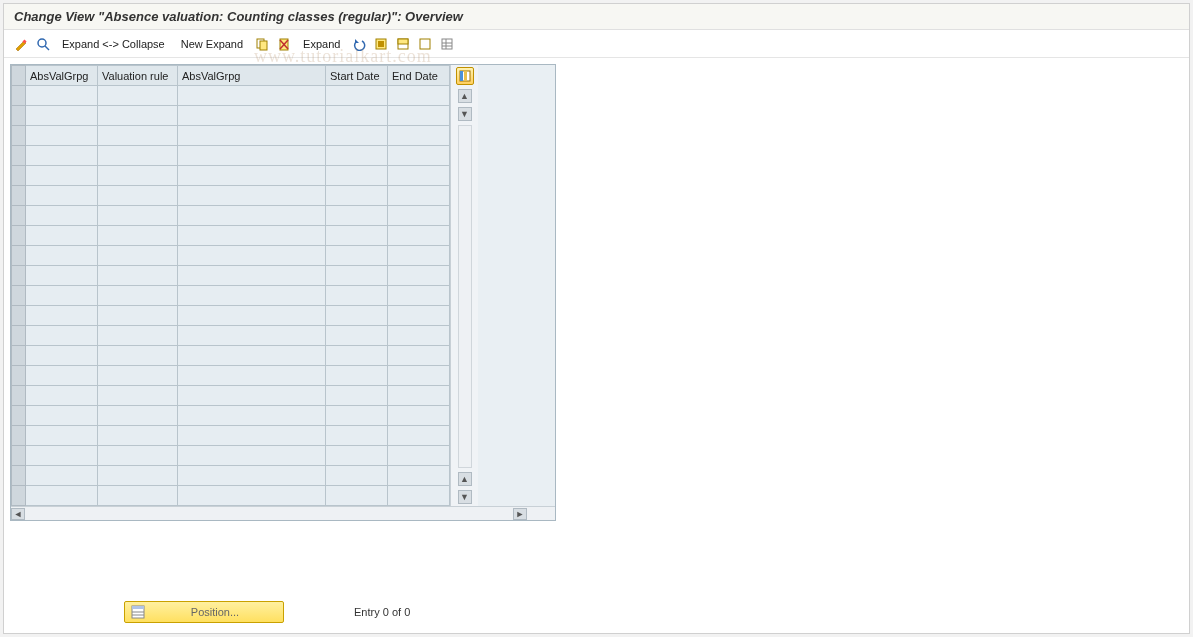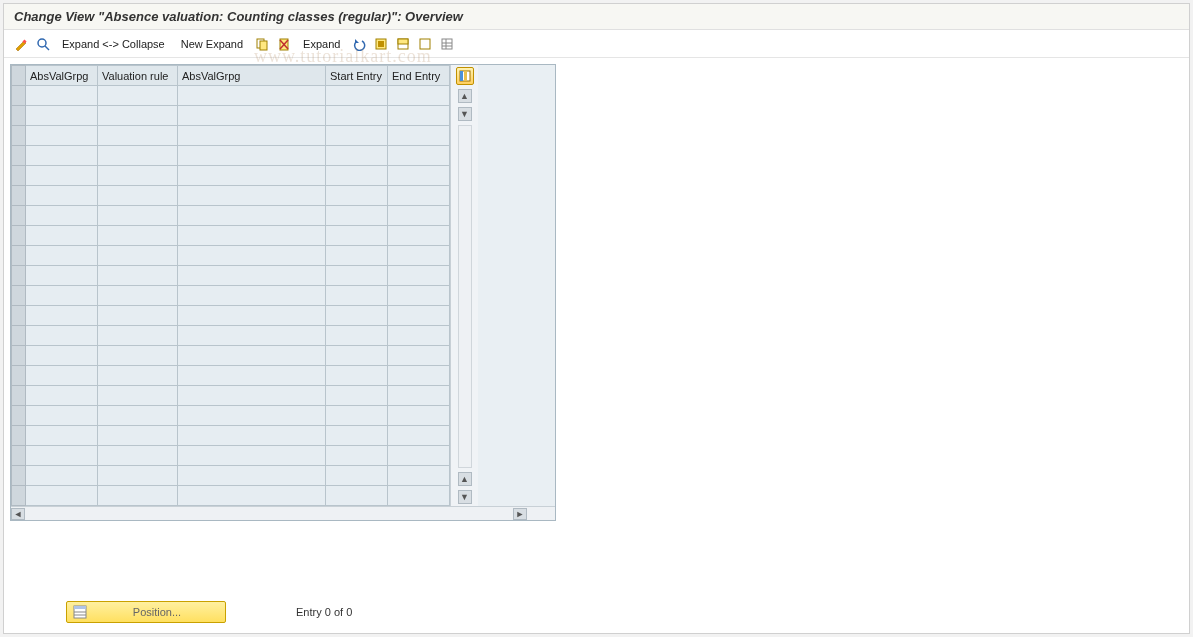--- a/index.html
+++ b/index.html
@@ -26,21 +26,21 @@
   .col-end { width:62px; }
   .right-strip { width:28px; display:flex; flex-direction:column; align-items:center; background:#f0f3f6; border-left:1px solid #c8d0d6; }
   .cfg-btn { width:18px; height:18px; margin:2px auto; border:1px solid #c09000; background:linear-gradient(#fff2b0,#ffd060); border-radius:2px; display:flex; align-items:center; justify-content:center; cursor:pointer; }
   .cfg-btn svg { display:block; }
   .scroll-btn { width:14px; height:14px; margin:2px auto; background:#d8dee3; border:1px solid #b0bac2; display:flex; align-items:center; justify-content:center; cursor:pointer; font-size:9px; color:#555; }
   .scroll-track { flex:1; width:14px; margin:2px auto; background:#eef1f4; border:1px solid #d0d6db; }
   .hscroll { height:14px; background:#eef1f4; border-top:1px solid #c8d0d6; display:flex; align-items:center; }
   .hscroll .hbtn { width:14px; height:12px; background:#d8dee3; border:1px solid #b0bac2; display:flex; align-items:center; justify-content:center; font-size:9px; color:#555; cursor:pointer; }
   .hscroll .htrack { flex:1; height:12px; background:#eef1f4; }
   .footer { position:absolute; left:0; right:0; bottom:8px; height:26px; display:flex; align-items:center; }
-  .pos-btn { margin-left:62px; width:160px; height:22px; border:1px solid #c9a100; background:linear-gradient(#fff0a0,#ffe060); display:flex; align-items:center; padding:0 6px; cursor:pointer; border-radius:2px; gap:8px;}
+  .pos-btn { margin-left:120px; width:160px; height:22px; border:1px solid #c9a100; background:linear-gradient(#fff0a0,#ffe060); display:flex; align-items:center; padding:0 6px; cursor:pointer; border-radius:2px; gap:8px;}
   .pos-btn .picon { width:14px; height:14px; }
   .pos-btn .plbl { flex:1; text-align:center; color:#666; }
   .entry-status { margin-left:70px; color:#333; }
   .watermark { position:absolute; left:250px; top:42px; font-size:18px; color:rgba(180,140,100,0.25); font-family:Georgia,serif; pointer-events:none; letter-spacing:1px;}
 </style>
 </head>
 <body>
 
 <div class="main-panel">
 
@@ -113,22 +113,22 @@
   <div class="content">
     <div class="grid-wrap">
       <div class="grid-inner">
         <table class="grid-table">
           <thead>
             <tr>
               <th class="rowsel"></th>
               <th class="col-absvalgrpg">AbsValGrpg</th>
               <th class="col-valrule">Valuation rule</th>
               <th class="col-desc">AbsValGrpg</th>
-              <th class="col-start">Start Entry</th>
-              <th class="col-end">End Entry</th>
+              <th class="col-start">Start Date</th>
+              <th class="col-end">End Date</th>
             </tr>
           </thead>
           <tbody id="grid-body">
               <tr>
                 <td class="rowsel"></td>
                 <td class="col-absvalgrpg"></td>
                 <td class="col-valrule"></td>
                 <td class="col-desc"></td>
                 <td class="col-start"></td>
                 <td class="col-end"></td>

